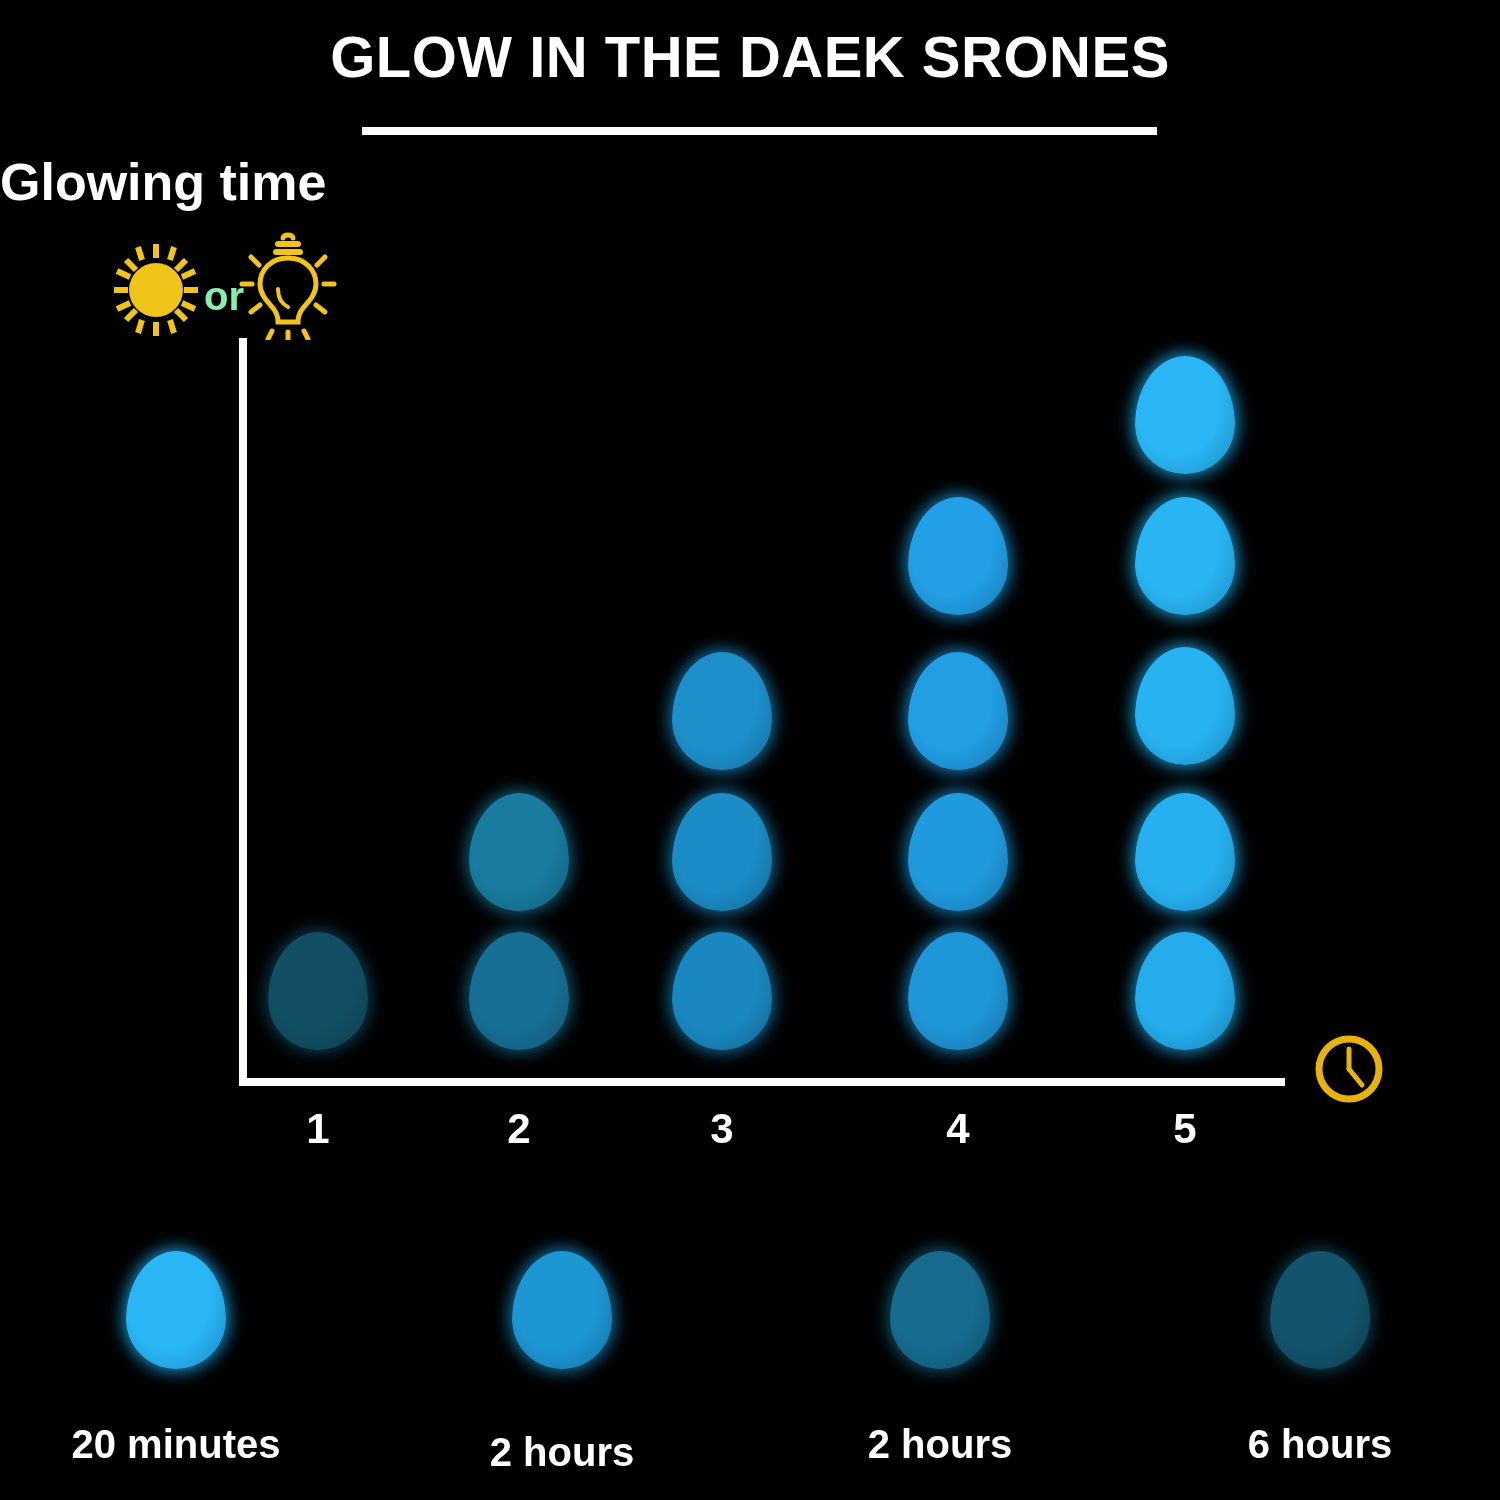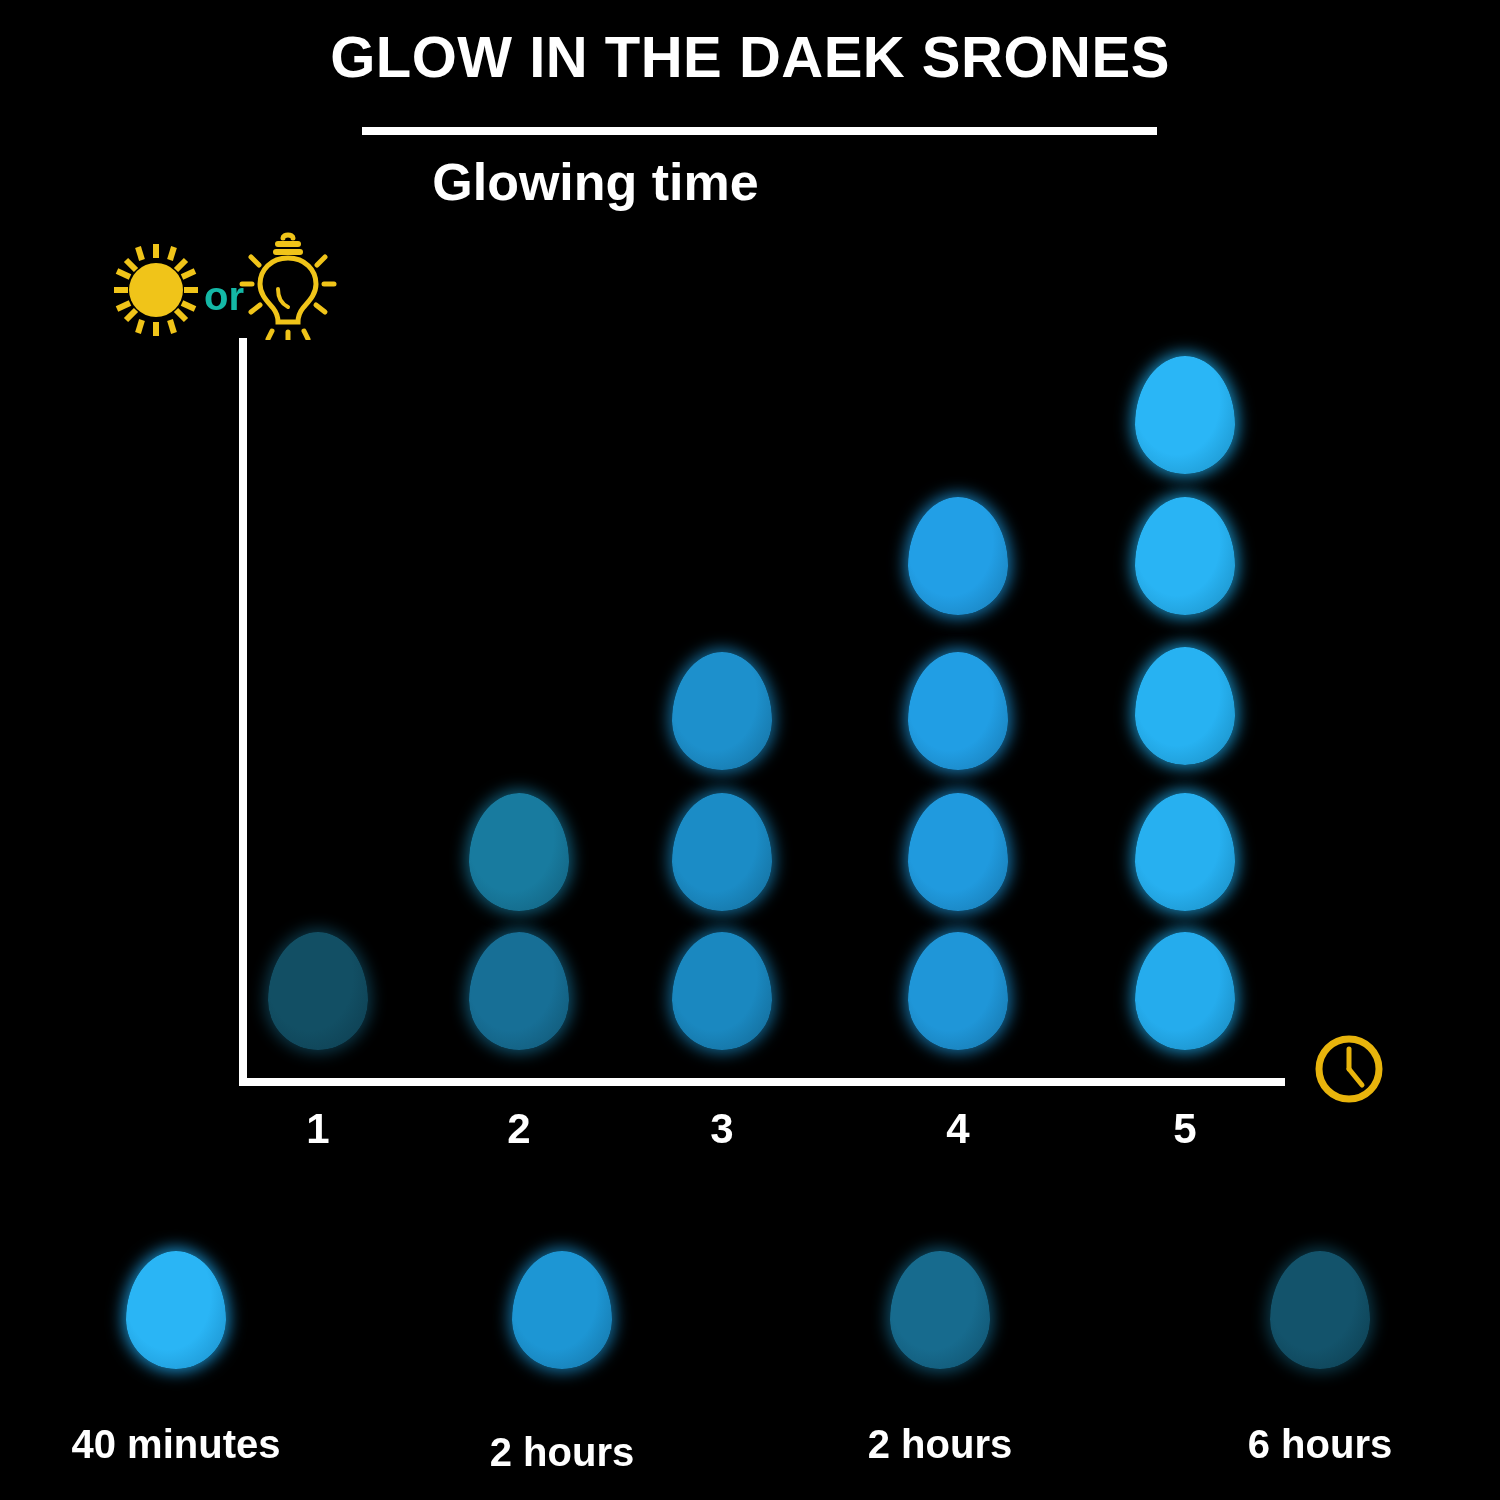--- a/index.html
+++ b/index.html
@@ -36,39 +36,39 @@
     top: 127px;
     width: 795px;
     height: 8px;
     background: #ffffff;
   }
   .subtitle {
     position: absolute;
     left: 0;
     top: 152px;
     width: 1191px;
-    text-align: center;
+    text-align: left;
     color: #ffffff;
     font-size: 52px;
     font-weight: bold;
     white-space: nowrap;
   }
 
   
   .source-row {
     position: absolute;
     left: 100px;
     top: 236px;
     height: 108px;
     display: flex;
     align-items: center;
   }
   .sun-icon { width: 112px; height: 100px; }
   .or-label {
-    color: #14b8a6;
+    color: #86efac;
     font-size: 40px;
     font-weight: bold;
     margin: 0 -6px 0 -8px;
     position: relative;
     top: 6px;
   }
   .bulb-icon { width: 100px; height: 108px; position: relative; top: -4px; }
 
   
   .axis-y {
@@ -214,21 +214,21 @@
   <span class="clock-icon">
     <svg viewBox="0 0 74 74" width="74" height="74">
       <circle cx="37" cy="37" r="30" fill="none" stroke="#e8b40c" stroke-width="7"></circle>
       <line x1="37" y1="37" x2="37" y2="17" stroke="#e8b40c" stroke-width="5" stroke-linecap="round"></line>
       <line x1="37" y1="37" x2="50" y2="53" stroke="#e8b40c" stroke-width="5" stroke-linecap="round"></line>
     </svg>
   </span>
 
   <div id="legend-layer">
       <div class="legend-stone" style="left: 176px; top: 1251px; width: 100px; height: 118px; background: radial-gradient(at 42% 38%, rgb(42, 181, 245) 0%, rgb(42, 181, 245) 52%, rgb(25, 138, 196) 100%); box-shadow: rgb(25, 138, 196) 0px 0px 16px 3px;"></div>
-      <div class="legend-label" style="left: 176px;">40 minutes</div>
+      <div class="legend-label" style="left: 176px;">20 minutes</div>
       <div class="legend-stone" style="left: 562px; top: 1251px; width: 100px; height: 118px; background: radial-gradient(at 42% 38%, rgb(29, 150, 212) 0%, rgb(29, 150, 212) 52%, rgb(20, 111, 159) 100%); box-shadow: rgb(20, 111, 159) 0px 0px 16px 3px;"></div>
       <div class="legend-label" style="left: 562px; margin-top: 8px;">2 hours</div>
       <div class="legend-stone" style="left: 940px; top: 1251px; width: 100px; height: 118px; background: radial-gradient(at 42% 38%, rgb(23, 107, 142) 0%, rgb(23, 107, 142) 52%, rgb(15, 78, 105) 100%); box-shadow: rgb(15, 78, 105) 0px 0px 16px 3px;"></div>
       <div class="legend-label" style="left: 940px;">2 hours</div>
       <div class="legend-stone" style="left: 1320px; top: 1251px; width: 100px; height: 118px; background: radial-gradient(at 42% 38%, rgb(19, 83, 107) 0%, rgb(19, 83, 107) 52%, rgb(12, 59, 76) 100%); box-shadow: rgb(12, 59, 76) 0px 0px 16px 3px;"></div>
       <div class="legend-label" style="left: 1320px;">6 hours</div>
     </div>
 
 </div>
 

